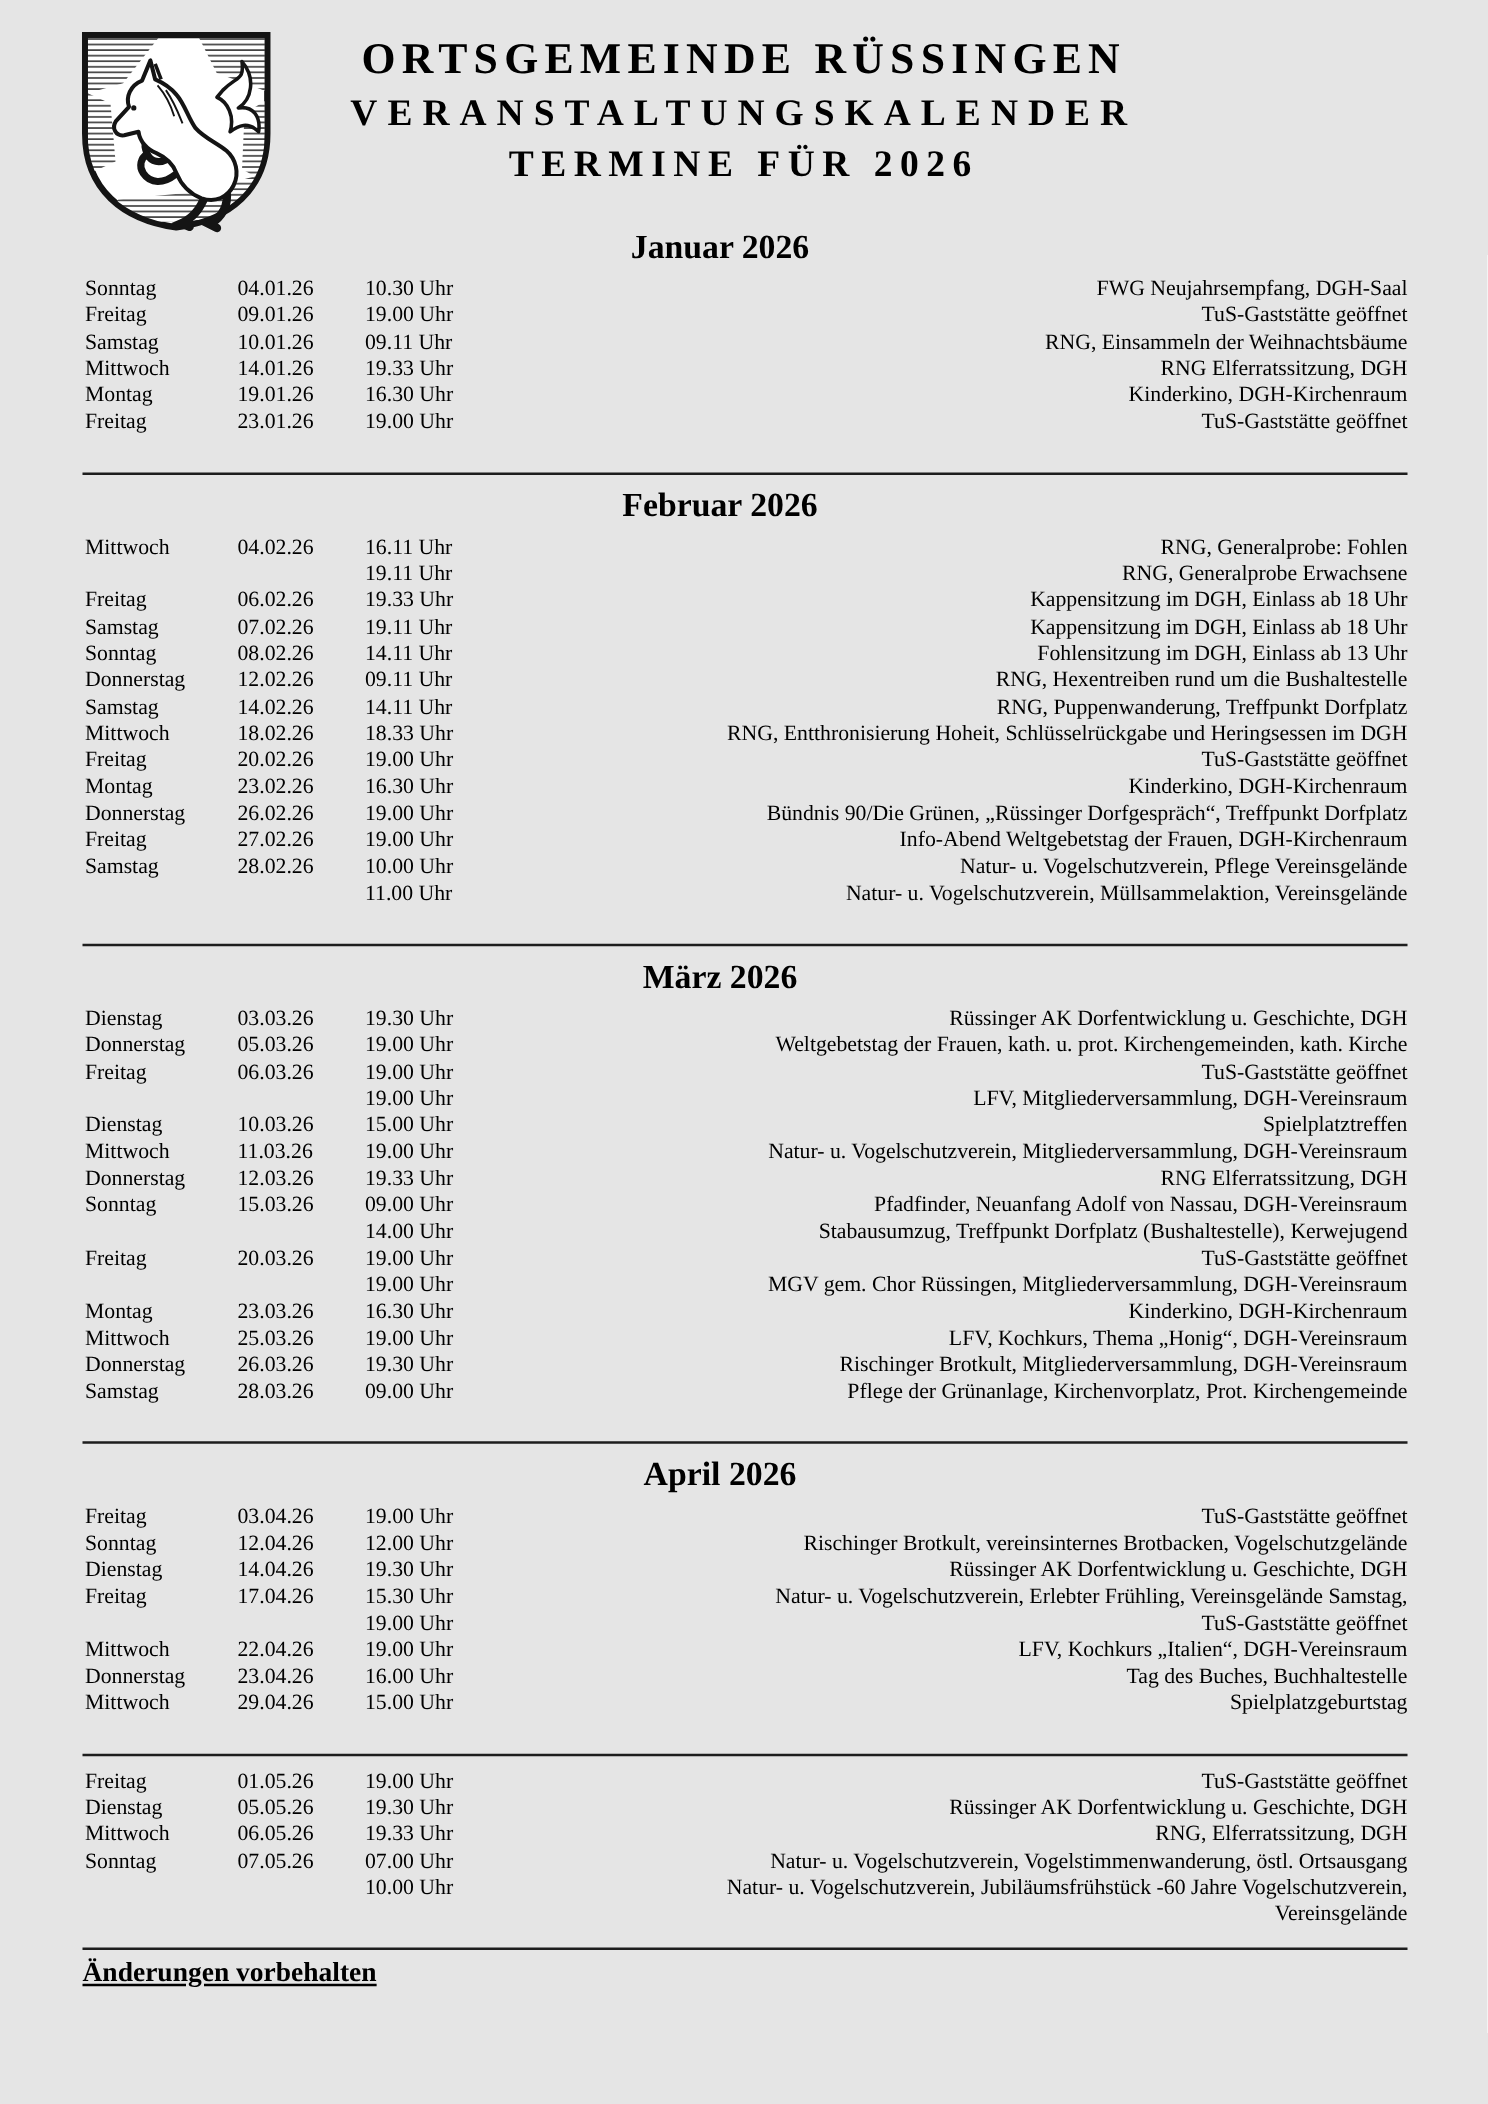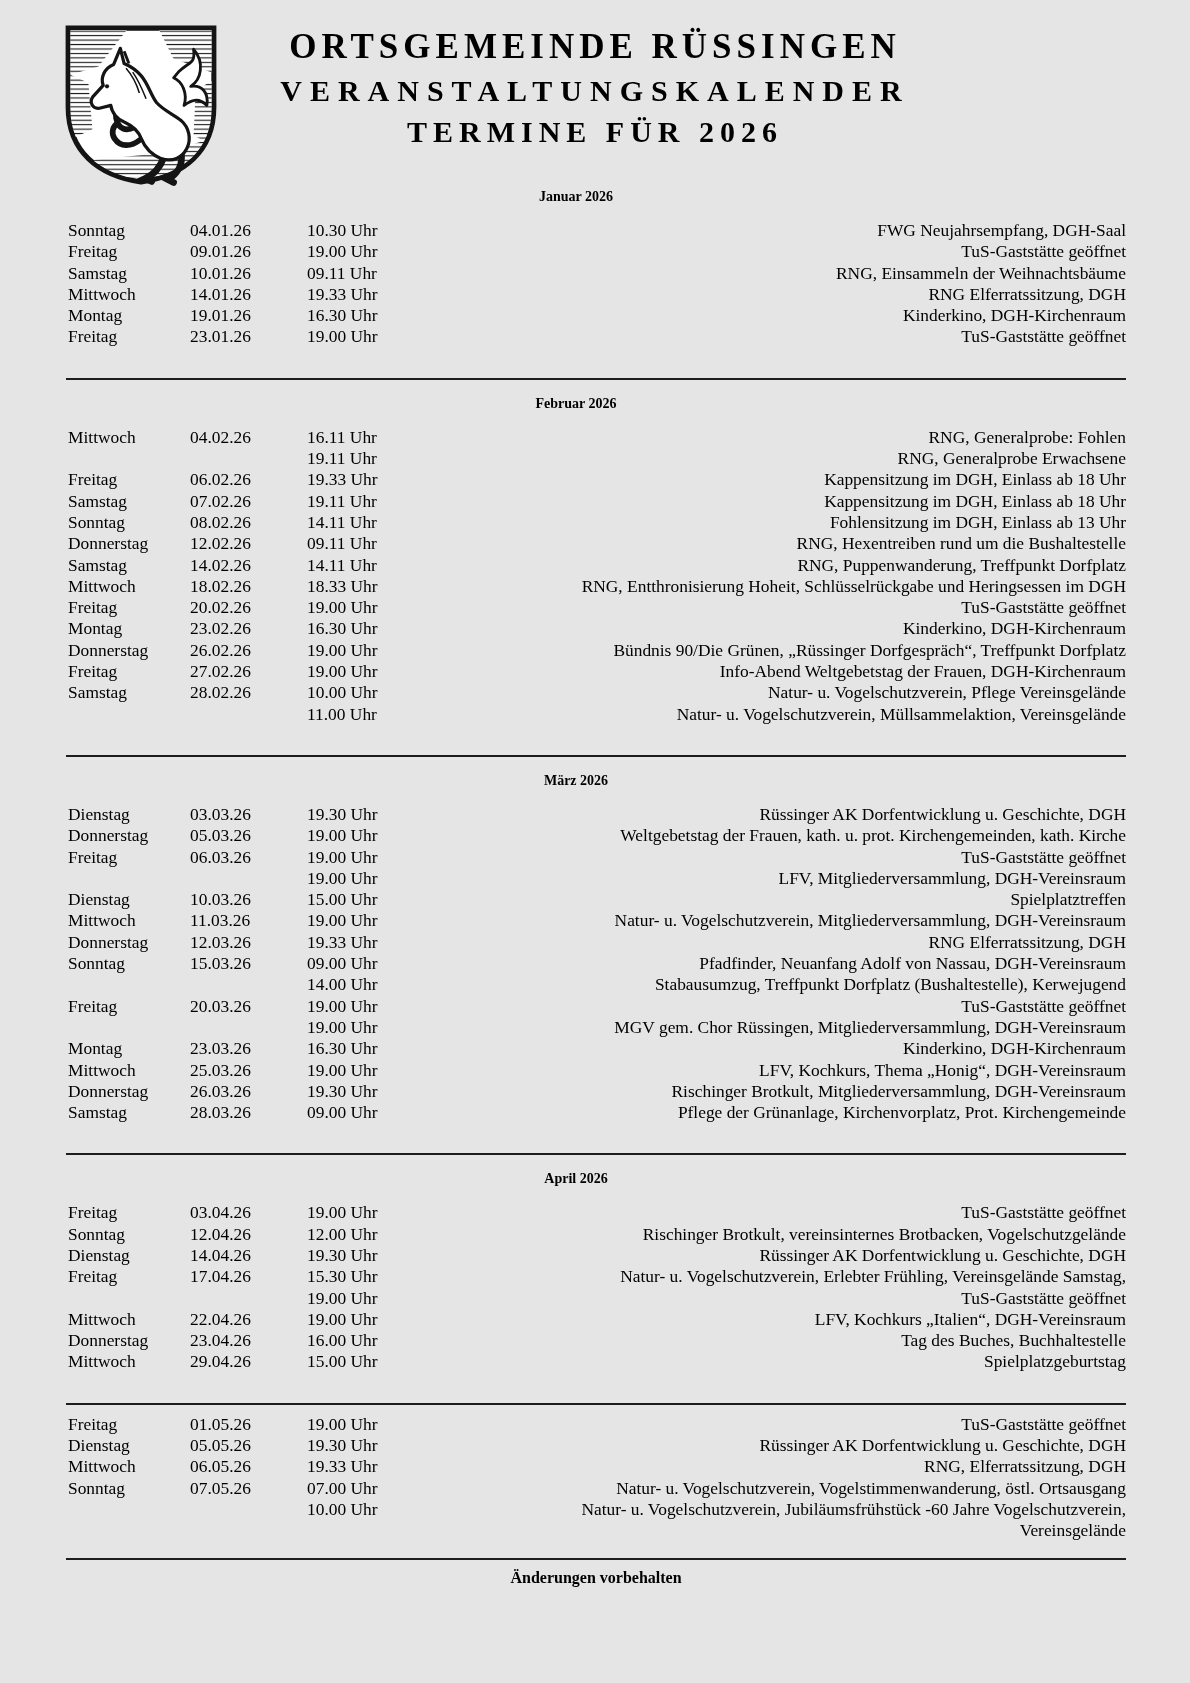--- a/index.html
+++ b/index.html
@@ -16,42 +16,42 @@
   .doc-header { position:relative; height:152px; }
   .crest { position:absolute; left:60px; top:20px; width:162px; height:170px; }
   .titles { text-align:center; padding-top:24px; }
   .title-1 { font-size:35px; font-weight:bold; letter-spacing:5px; line-height:46px; white-space:nowrap; }
   .title-2 { font-size:30px; font-weight:bold; letter-spacing:8px; line-height:41px; white-space:nowrap; }
   .title-3 { font-size:30px; font-weight:bold; letter-spacing:6px; line-height:41px; white-space:nowrap; }
 
   
   .calendar { margin:0 64px 0 66px; padding-top:30px; }
   .section-title {
-    text-align:center; font-weight:bold; font-size:14px;
+    text-align:center; font-weight:bold; font-size:27px;
     line-height:30px; margin:0 40px 8px 0;
   }
   .section-divider {
     border:none; height:0;
     border-top:2.6px solid #1d1d1d;
     margin:30px 0 9px 0;
   }
   .row { display:flex; align-items:flex-start; font-size:17.4px; line-height:21.3px; padding-left:2px; }
   .c-day  { width:122px; flex:none; }
   .c-date { width:102px; flex:none; }
-  .c-time { width:133px; flex:none;margin-left:15px; }
+  .c-time { width:133px; flex:none; }
   .c-desc { flex:1; min-width:0;text-align:right; }
 
   
   .doc-footer { margin:0 64px 0 66px; }
   .footer-divider {
     border:none; height:0;
     border-top:2.6px solid #1d1d1d;
     margin:16px 0 4px 0;
   }
-  .footer-note { text-align:center; font-weight:bold; font-size:16px; line-height:28px; }
+  .footer-note { font-weight:bold; font-size:22px; line-height:28px;text-decoration:underline; }
 </style>
 </head>
 <body>
 
 <div class="page">
 
   <div class="doc-header">
     <div class="crest">
       
       <svg viewBox="0 0 160 168" width="162" height="170" aria-hidden="true">

